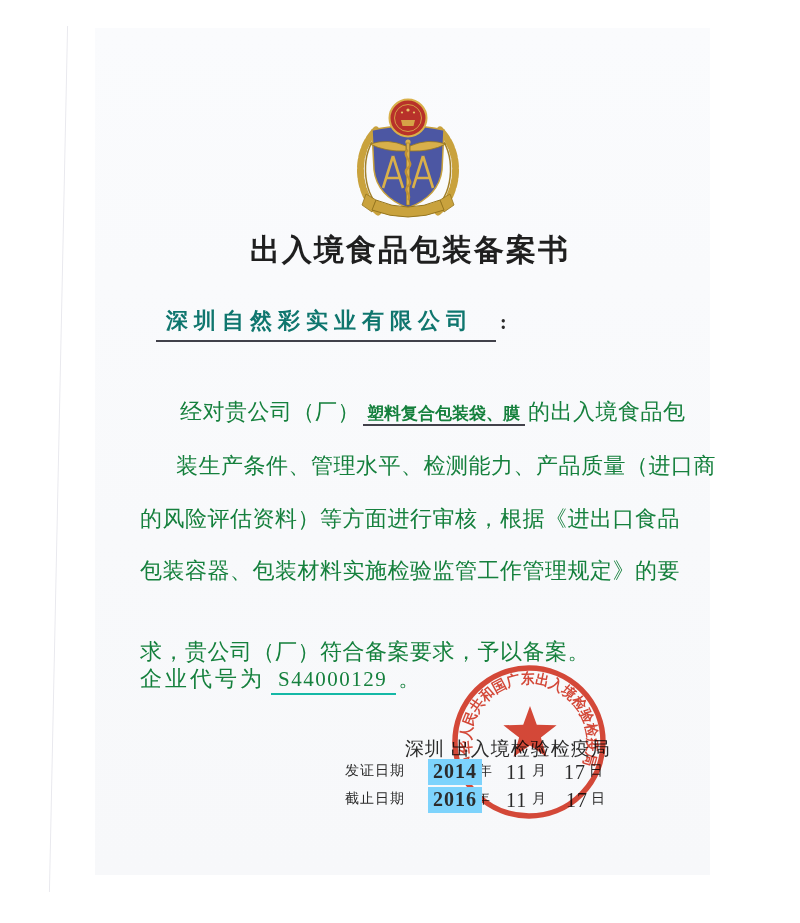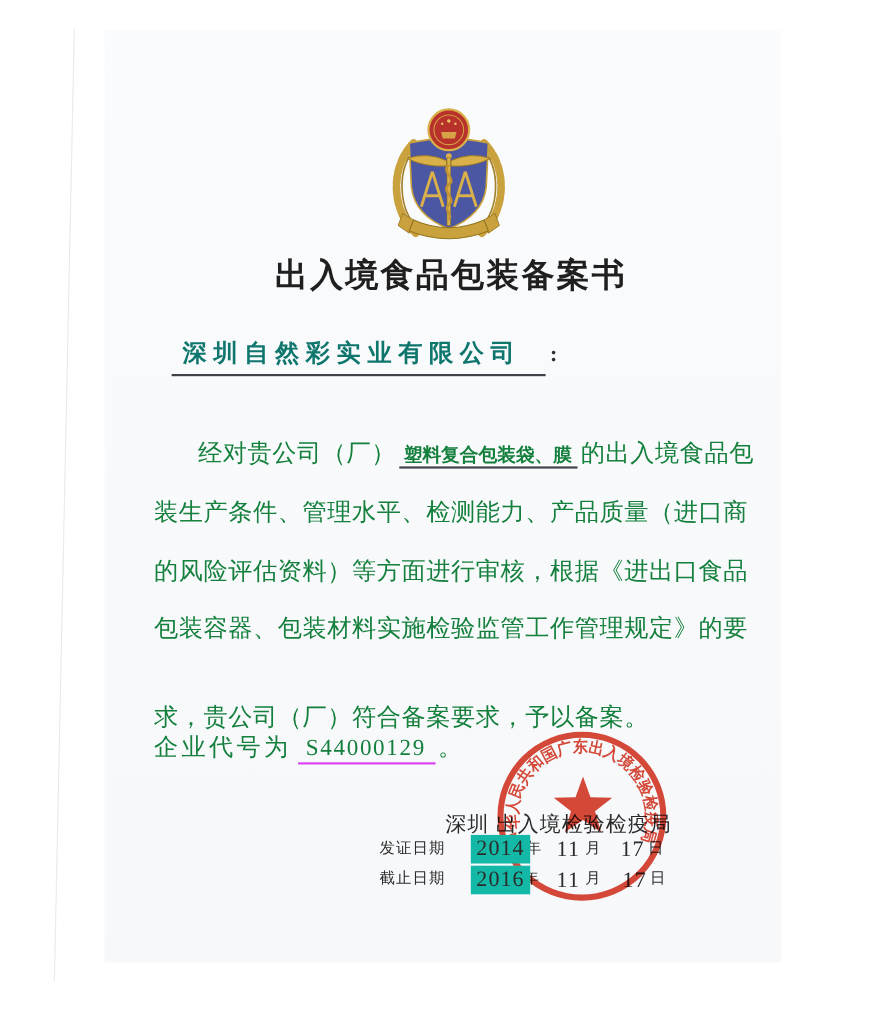--- a/index.html
+++ b/index.html
@@ -25,40 +25,40 @@
     position:absolute;left:166px;top:306px;
     font-size:22px;font-weight:bold;letter-spacing:6px;white-space:nowrap;color:#0f766e;
   }
   .company-underline{position:absolute;left:156px;top:340px;width:340px;height:2px;background:#41414a;}
   .company-colon{position:absolute;left:500px;top:311px;font-size:20px;font-weight:bold;}
   .bline{
     position:absolute;left:140px;font-size:22px;letter-spacing:0.5px;
     white-space:nowrap;color:#15803d;z-index:2;
   }
   .l1{top:397px;text-indent:40px;}
-  .l2{top:451px;} .l3{top:504px;} .l4{top:556px;} .l5{top:637px;}
+  .l2{top:451px;margin-left:36px;} .l3{top:504px;} .l4{top:556px;} .l5{top:637px;}
   .inset{
     font-size:17px;font-weight:600;letter-spacing:0;
     border-bottom:2px solid #41414a;padding:0 5px 1px 4px;margin:0 3px;
   }
   .code-line{top:664px;}
   .code-label{letter-spacing:3px;}
   .code-value{
-    font-size:21px;letter-spacing:1.5px;border-bottom:2px solid #d946ef;
+    font-size:21px;letter-spacing:1.5px;border-bottom:2px solid #14b8a6;
     padding:0 9px 2px 7px;margin-left:6px;
   }
   .code-period{margin-left:2px;}
   .agency{
     position:absolute;left:405px;top:736px;font-size:19px;letter-spacing:1px;
     white-space:nowrap;z-index:2;color:#2b2b2b;
   }
   .ft{position:absolute;white-space:nowrap;color:#2b2b2b;z-index:2;}
   .ft-label{font-size:14px;letter-spacing:1px;}
   .ft-num{font-size:20px;letter-spacing:1px;}
-  .year-patch{background:#14b8a6;padding:1px 5px 2px 5px;z-index:6;}
+  .year-patch{background:#7dd3fc;padding:1px 5px 2px 5px;z-index:6;font-weight:bold;}
   .seal{position:absolute;left:440px;top:652px;width:178px;height:178px;z-index:5;mix-blend-mode:multiply;opacity:0.92;}
   .seal text{font-family:"Liberation Serif","DejaVu Serif",serif;font-weight:600;}
 </style>
 </head>
 <body>
 
 <div class="page">
 
   <div class="paper"></div>
   <div class="edge-line"></div>

